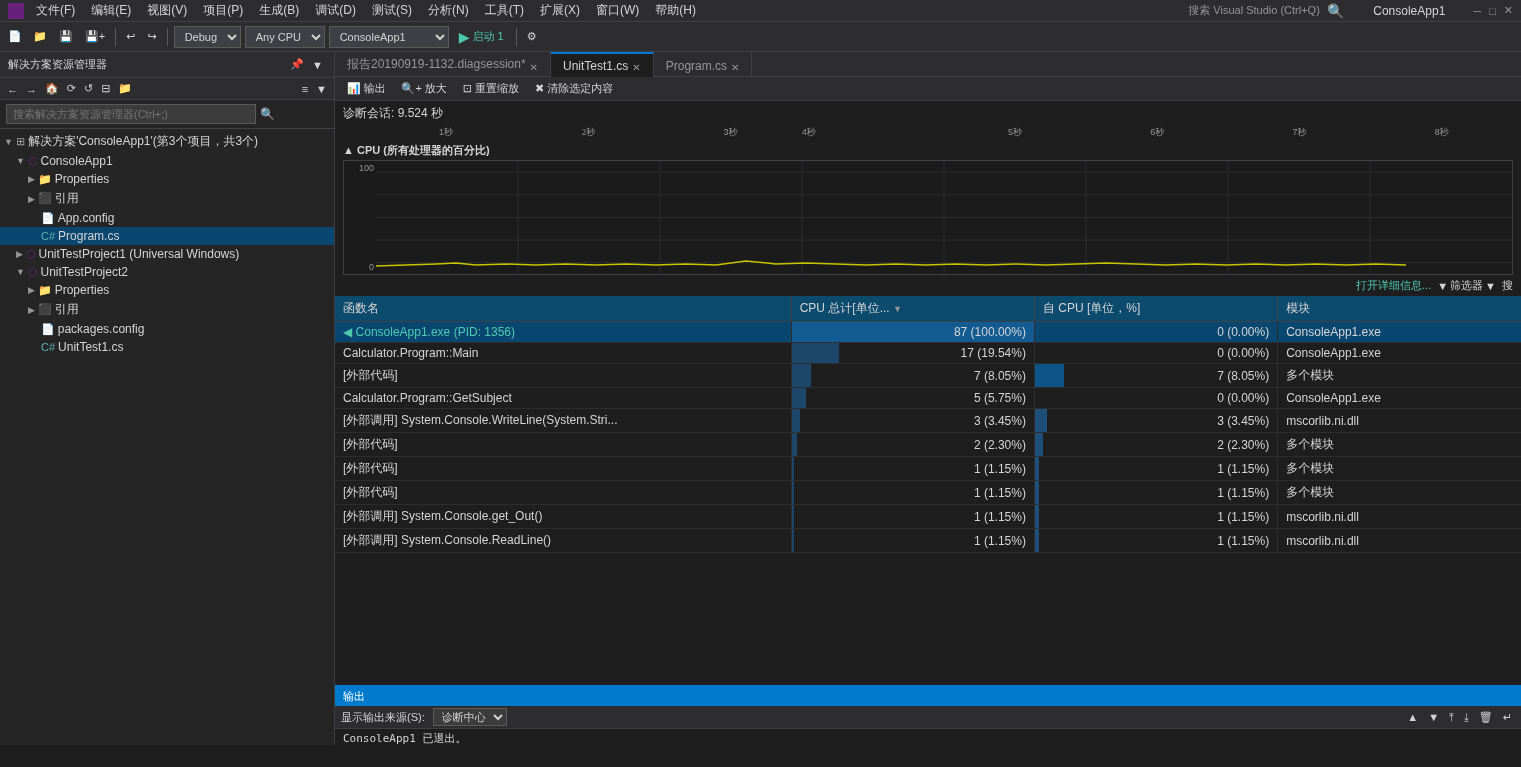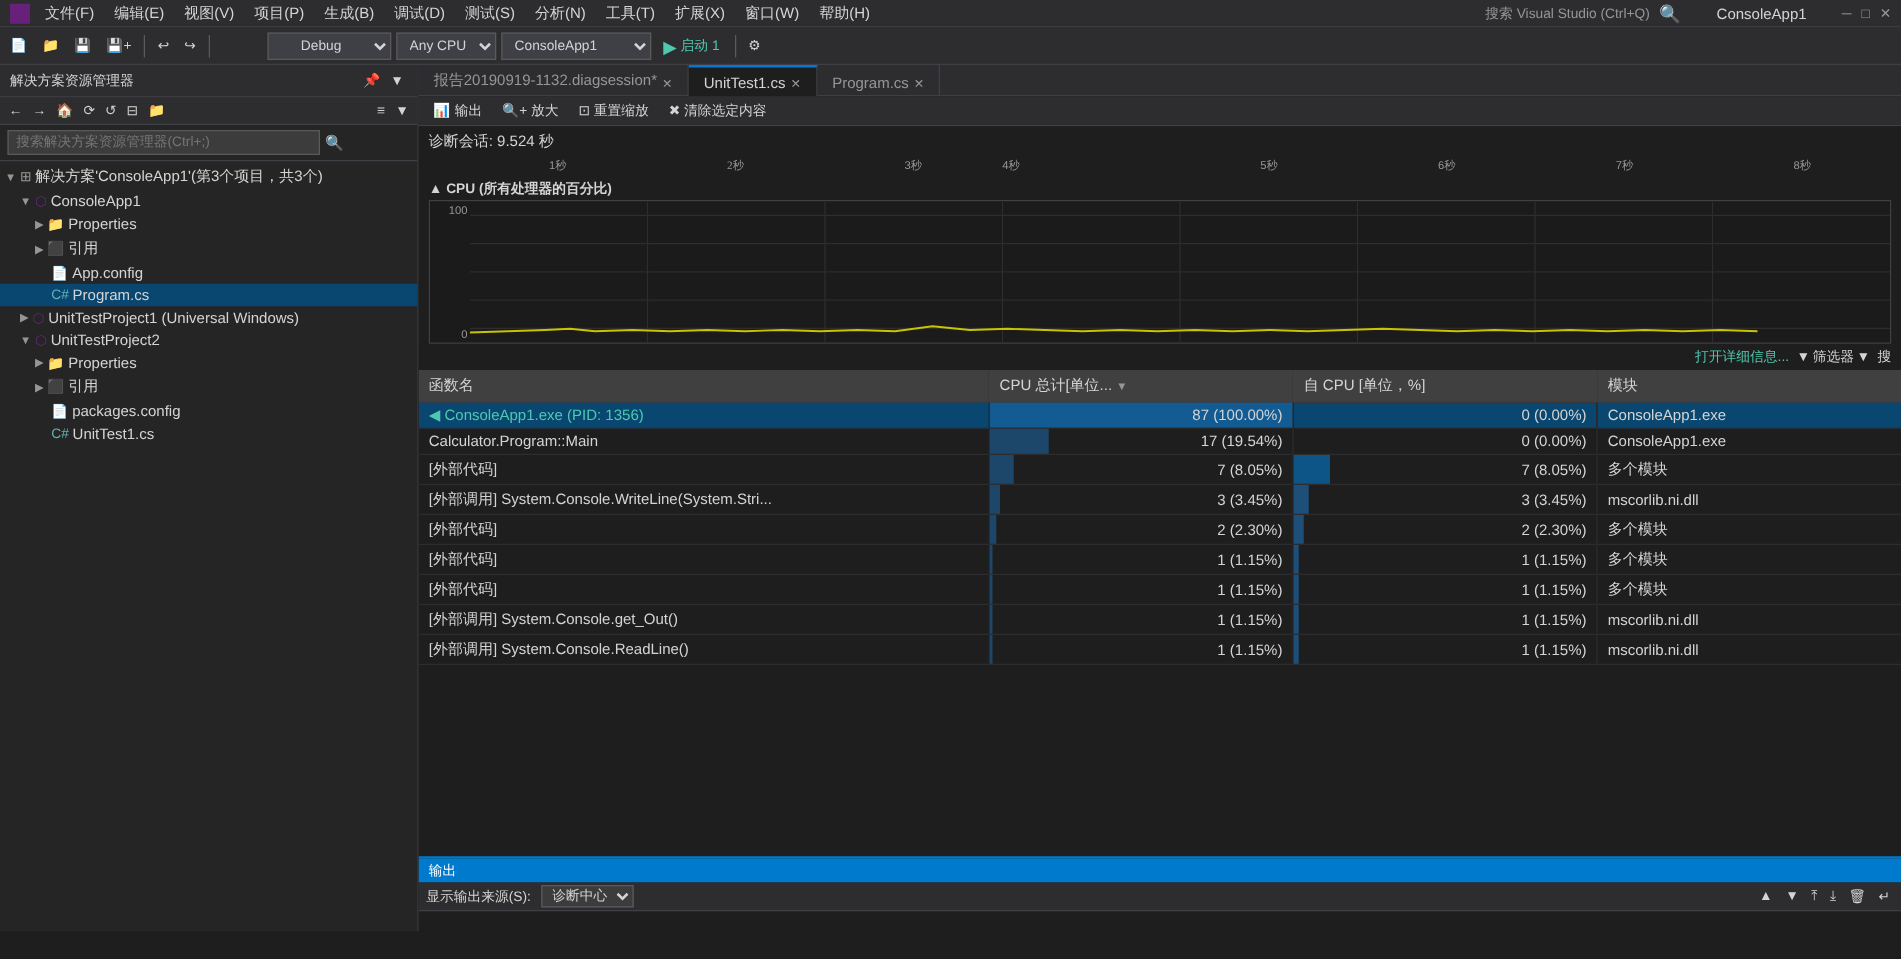--- a/index.html
+++ b/index.html
@@ -45,25 +45,24 @@
       font-size: 11px;
       display: flex;
       align-items: center;
       gap: 2px;
     }
     .toolbar-separator { width: 1px; height: 18px; background: #5a5a5a; margin: 0 2px; }
     .debug-dropdown {
       background: #3f3f46;
       border: 1px solid #5a5a5a;
       color: #d4d4d4;
-      padding: 2px 22px;
+      padding: 2px 6px;
       font-size: 11px;
       height: 22px;
       min-width: 60px;
-      margin-left: 40px;
     }
     .cpu-dropdown {
       background: #3f3f46;
       border: 1px solid #5a5a5a;
       color: #d4d4d4;
       padding: 2px 6px;
       font-size: 11px;
       height: 22px;
       min-width: 80px;
     }
@@ -273,21 +272,21 @@
       cursor: pointer;
       display: flex;
       align-items: center;
       gap: 2px;
     }
     table {
       width: 100%;
       border-collapse: collapse;
       font-size: 12px;
     }
-    thead tr { background: #404040; }
+    thead tr { background: #0c4a6e; }
     thead th {
       padding: 4px 8px;
       text-align: left;
       color: #d4d4d4;
       border-bottom: 1px solid #3f3f46;
       border-right: 1px solid #3f3f46;
       white-space: nowrap;
       font-weight: normal;
     }
     thead th:last-child { border-right: none; }
@@ -614,20 +613,26 @@
               <td style="position: relative; text-align: right; padding-right: 8px;"><span style="position: relative; z-index: 1;">0 (0.00%)</span></td>
               <td>ConsoleApp1.exe</td>
             </tr>
             <tr>
               <td>[外部代码]</td>
               <td style="position: relative; text-align: right; padding-right: 8px;"><div style="position: absolute; left: 0px; top: 0px; bottom: 0px; width: 8.05%; background: rgb(28, 111, 181); opacity: 0.5;"></div><span style="position: relative; z-index: 1;">7 (8.05%)</span></td>
               <td style="position: relative; text-align: right; padding-right: 8px;"><div style="position: absolute; left: 0px; top: 0px; bottom: 0px; width: 12.075%; background: rgb(0, 122, 204); opacity: 0.6;"></div><span style="position: relative; z-index: 1;">7 (8.05%)</span></td>
               <td>多个模块</td>
             </tr>
             <tr>
+              <td>Calculator.Program::GetSubject</td>
+              <td style="position: relative; text-align: right; padding-right: 8px;"><div style="position: absolute; left: 0px; top: 0px; bottom: 0px; width: 5.75%; background: rgb(28, 111, 181); opacity: 0.5;"></div><span style="position: relative; z-index: 1;">5 (5.75%)</span></td>
+              <td style="position: relative; text-align: right; padding-right: 8px;"><span style="position: relative; z-index: 1;">0 (0.00%)</span></td>
+              <td>ConsoleApp1.exe</td>
+            </tr>
+            <tr>
               <td>[外部调用] System.Console.WriteLine(System.Stri...</td>
               <td style="position: relative; text-align: right; padding-right: 8px;"><div style="position: absolute; left: 0px; top: 0px; bottom: 0px; width: 3.45%; background: rgb(28, 111, 181); opacity: 0.5;"></div><span style="position: relative; z-index: 1;">3 (3.45%)</span></td>
               <td style="position: relative; text-align: right; padding-right: 8px;"><div style="position: absolute; left: 0px; top: 0px; bottom: 0px; width: 5.175%; background: rgb(28, 111, 181); opacity: 0.6;"></div><span style="position: relative; z-index: 1;">3 (3.45%)</span></td>
               <td>mscorlib.ni.dll</td>
             </tr>
             <tr>
               <td>[外部代码]</td>
               <td style="position: relative; text-align: right; padding-right: 8px;"><div style="position: absolute; left: 0px; top: 0px; bottom: 0px; width: 2.3%; background: rgb(28, 111, 181); opacity: 0.5;"></div><span style="position: relative; z-index: 1;">2 (2.30%)</span></td>
               <td style="position: relative; text-align: right; padding-right: 8px;"><div style="position: absolute; left: 0px; top: 0px; bottom: 0px; width: 3.45%; background: rgb(28, 111, 181); opacity: 0.6;"></div><span style="position: relative; z-index: 1;">2 (2.30%)</span></td>
               <td>多个模块</td>
@@ -670,15 +675,18 @@
           <option>诊断中心</option>
         </select>
         <div style="flex:1"></div>
         <button class="sidebar-tool-btn">▲</button>
         <button class="sidebar-tool-btn">▼</button>
         <button class="sidebar-tool-btn">⤒</button>
         <button class="sidebar-tool-btn">⤓</button>
         <button class="sidebar-tool-btn">🗑</button>
         <button class="sidebar-tool-btn">↵</button>
       </div>
+      <div class="output-content">
+        <span>ConsoleApp1 已退出。</span>
+      </div>
     </div>
   </div>
 </div>
 
 </body></html>

